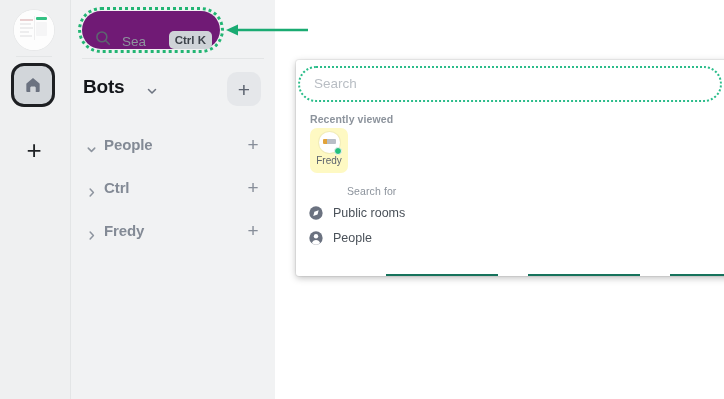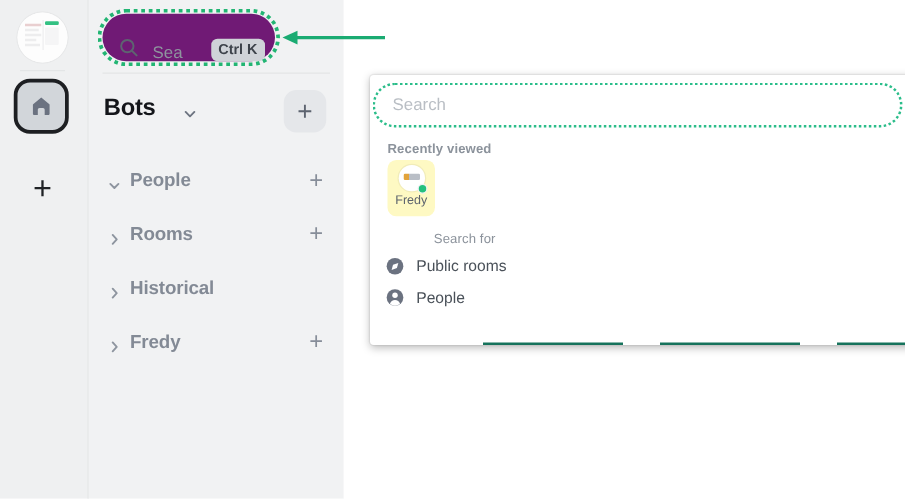--- a/index.html
+++ b/index.html
@@ -263,32 +263,24 @@
         <span class="lbl">People</span>
         <span class="plus">+</span>
       </div>
 
       <div class="sb-sec">
         <span class="chev">
           <svg width="13" height="13" viewBox="0 0 24 24" fill="none" stroke="#8e959f" stroke-width="2.8" stroke-linecap="round" stroke-linejoin="round">
             <polyline points="9.5 5.5 15.5 12 9.5 18.5"></polyline>
           </svg>
         </span>
-        <span class="lbl">Rooms</span>
+        <span class="lbl">Ctrl</span>
         <span class="plus">+</span>
       </div>
 
-      <div class="sb-sec">
-        <span class="chev">
-          <svg width="13" height="13" viewBox="0 0 24 24" fill="none" stroke="#8e959f" stroke-width="2.8" stroke-linecap="round" stroke-linejoin="round">
-            <polyline points="9.5 5.5 15.5 12 9.5 18.5"></polyline>
-          </svg>
-        </span>
-        <span class="lbl">Historical</span>
-      </div>
 
       <div class="sb-sec">
         <span class="chev">
           <svg width="13" height="13" viewBox="0 0 24 24" fill="none" stroke="#8e959f" stroke-width="2.8" stroke-linecap="round" stroke-linejoin="round">
             <polyline points="9.5 5.5 15.5 12 9.5 18.5"></polyline>
           </svg>
         </span>
         <span class="lbl">Fredy</span>
         <span class="plus">+</span>
       </div>

